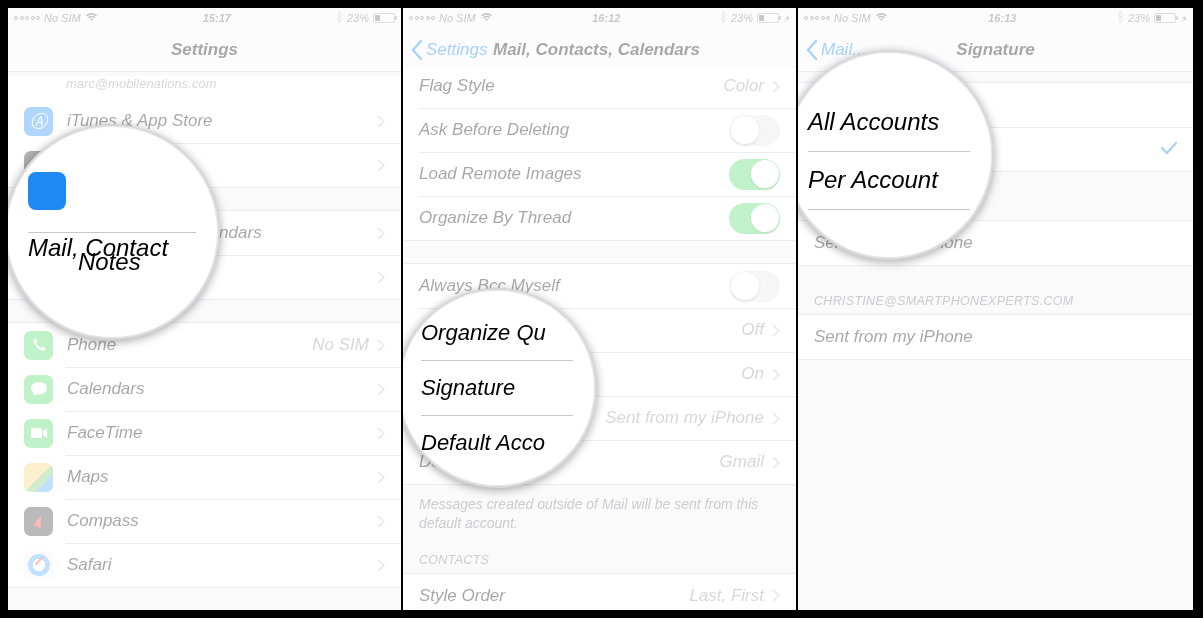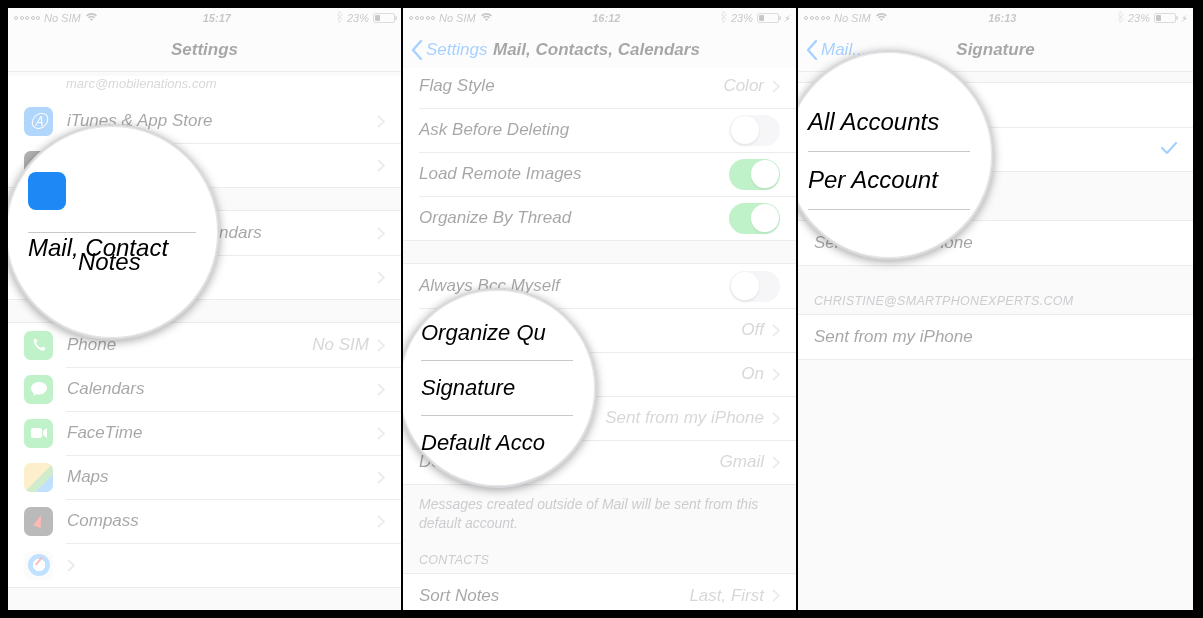--- a/index.html
+++ b/index.html
@@ -310,20 +310,21 @@
           <span class="chev">
               <svg viewBox="0 0 8 13">
                 <path d="M1 1 L7 6.5 L1 12" stroke="#c7c7cc" stroke-width="1.8" fill="none"></path>
               </svg>
             </span>
         </div>
         <div class="row with-icon">
           <div class="icon-slot ic-safari">
               <span class="safari-dial"></span>
             </div>
+          <div class="label">Safari</div>
           <span class="chev">
               <svg viewBox="0 0 8 13">
                 <path d="M1 1 L7 6.5 L1 12" stroke="#c7c7cc" stroke-width="1.8" fill="none"></path>
               </svg>
             </span>
         </div>
       </div>
 
       <div class="group">
         <div class="row with-icon">
@@ -460,21 +461,21 @@
                 <path d="M1 1 L7 6.5 L1 12" stroke="#c7c7cc" stroke-width="1.8" fill="none"></path>
               </svg>
             </span>
         </div>
       </div>
       <div class="group-footer" style="margin-top:-18px;margin-bottom:14px;">Messages created outside of Mail will be sent from this default account.</div>
 
       <div class="group-header caps">CONTACTS</div>
       <div class="group">
         <div class="row">
-          <div class="label">Sort Notes</div>
+          <div class="label">Style Order</div>
           <div class="value">Last, First</div>
           <span class="chev">
               <svg viewBox="0 0 8 13">
                 <path d="M1 1 L7 6.5 L1 12" stroke="#c7c7cc" stroke-width="1.8" fill="none"></path>
               </svg>
             </span>
         </div>
 
       </div>
     </div>

